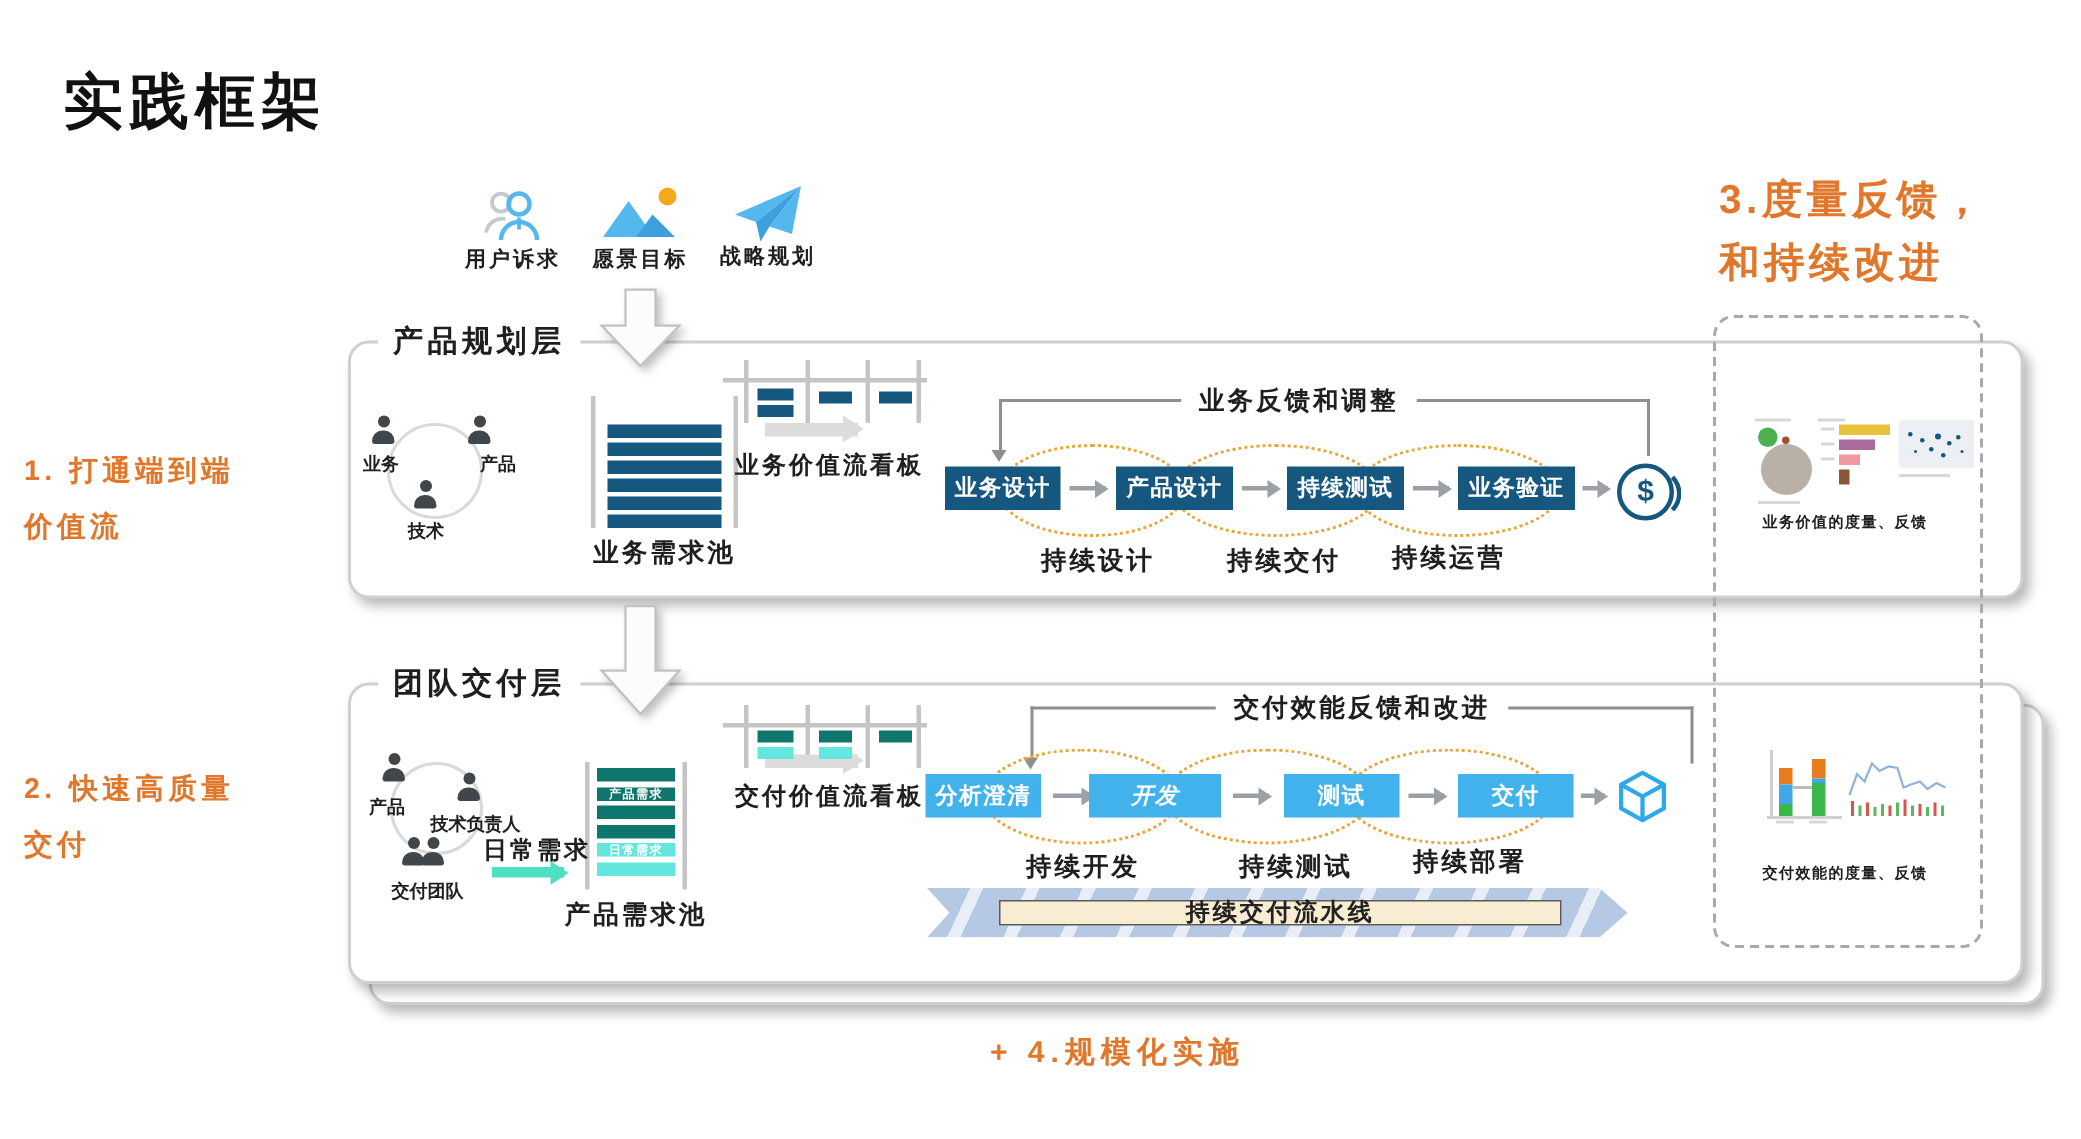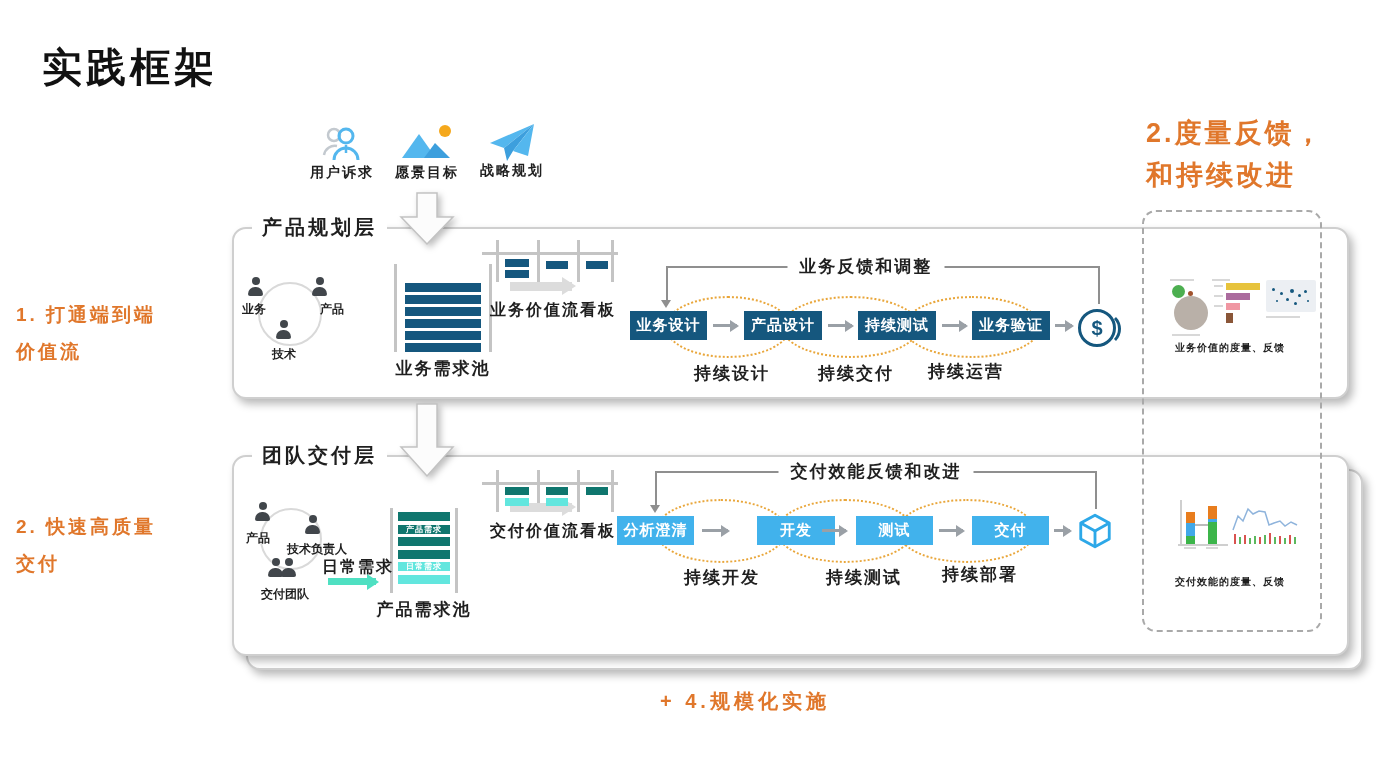--- a/index.html
+++ b/index.html
@@ -112,21 +112,21 @@
   <div class="note note-left" style="left:16px;top:296px;">
     <div>1. 打通端到端</div>
     <div>价值流</div>
   </div>
   <div class="note note-left" style="left:16px;top:508px;">
     <div>2. 快速高质量</div>
     <div>交付</div>
   </div>
 
   <div class="note note-right" style="left:1146px;top:112px;">
-    <div>2.度量反馈，</div>
+    <div>3.度量反馈，</div>
     <div>和持续改进</div>
   </div>
 
   <div class="note note-bottom" style="left:660px;top:688px;">+ 4.规模化实施</div>
 
   <div class="input-item" style="left:385px;top:124px;">
     <svg class="ico" width="54" height="38" viewBox="0 0 54 38">
       <circle cx="45" cy="7" r="6" fill="#f5a81c"></circle>
       <polygon points="2,34 19,10 36,34" fill="#54b7ee"></polygon>
       <polygon points="24,34 35,19 50,34" fill="#3d9fdd"></polygon>
@@ -251,46 +251,49 @@
   <div class="k-v" style="left:577px;top:470px;height:42px;"></div>
   <div class="k-v" style="left:611px;top:470px;height:42px;"></div>
   <div class="k-card bar-sky" style="left:505px;top:487px;width:24px;height:8px;"></div>
   <div class="k-card bar-cyan" style="left:505px;top:498px;width:24px;height:8px;"></div>
   <div class="k-card bar-sky" style="left:546px;top:487px;width:22px;height:8px;"></div>
   <div class="k-card bar-cyan" style="left:546px;top:498px;width:22px;height:8px;"></div>
   <div class="k-card bar-sky" style="left:586px;top:487px;width:22px;height:8px;"></div>
   <div class="k-arrow" style="left:510px;top:503px;width:62px;"></div>
   <div class="k-label" style="left:488px;top:521px;width:130px;">交付价值流看板</div>
 
-  <div class="bracket" style="left:655px;top:471px;width:438px;height:36px;">
+  <div class="bracket" style="left:687px;top:471px;width:438px;height:36px;">
     <div class="bracket-label" style="left:50%;">交付效能反馈和改进</div>
   </div>
 
   <div class="loopline" style="left:655px;top:499px;width:128px;height:60px;"></div>
   <div class="loopline" style="left:776px;top:499px;width:134px;height:60px;"></div>
   <div class="loopline" style="left:897px;top:499px;width:135px;height:60px;"></div>
 
   <div class="step step-sky" style="left:617px;top:516px;width:77px;">分析澄清</div>
   <div class="harrow" style="left:702px;top:529px;width:26px;"></div>
-  <div class="step step-sky" style="left:757px;top:516px;width:78px;">开发</div>
+  <div class="step step-sky" style="left:726px;top:516px;width:88px;font-style:italic;">开发</div>
   <div class="harrow" style="left:822px;top:529px;width:24px;"></div>
   <div class="step step-sky" style="left:856px;top:516px;width:77px;">测试</div>
   <div class="harrow" style="left:939px;top:529px;width:24px;"></div>
   <div class="step step-sky" style="left:972px;top:516px;width:77px;">交付</div>
   <div class="harrow" style="left:1054px;top:529px;width:16px;"></div>
   <svg class="abs" style="left:1076px;top:512px;z-index:4;" width="38" height="38" viewBox="0 0 24 24" fill="none" stroke="#2da8e8" stroke-width="1.8" stroke-linejoin="round">
     <path d="M12 2 L21 7 V17 L12 22 L3 17 V7 Z"></path>
       <path d="M3 7 L12 12 L21 7"></path>
       <path d="M12 12 V22"></path>
   </svg>
 
   <div class="loop-label" style="left:684px;top:566px;">持续开发</div>
   <div class="loop-label" style="left:826px;top:566px;">持续测试</div>
   <div class="loop-label" style="left:942px;top:563px;">持续部署</div>
 
+  <div class="pipeline">
+    <div class="pipeline-band">持续交付流水线</div>
+  </div>
 
   <div class="dashed-box"></div>
 
   <div class="mini" style="left:1168px;top:276px;width:150px;height:62px;">
     <div class="cap" style="left:2px;top:3px;width:24px;"></div>
     <div class="dotm" style="left:4px;top:9px;width:13px;height:13px;background:#4caf50;"></div>
     <div class="dotm" style="left:20px;top:15px;width:5px;height:5px;background:#a0522d;"></div>
     <div class="dotm" style="left:6px;top:20px;width:34px;height:34px;background:#b9b0a8;"></div>
     <div class="cap" style="left:4px;top:58px;width:28px;"></div>
     <div class="cap" style="left:44px;top:3px;width:18px;"></div>

